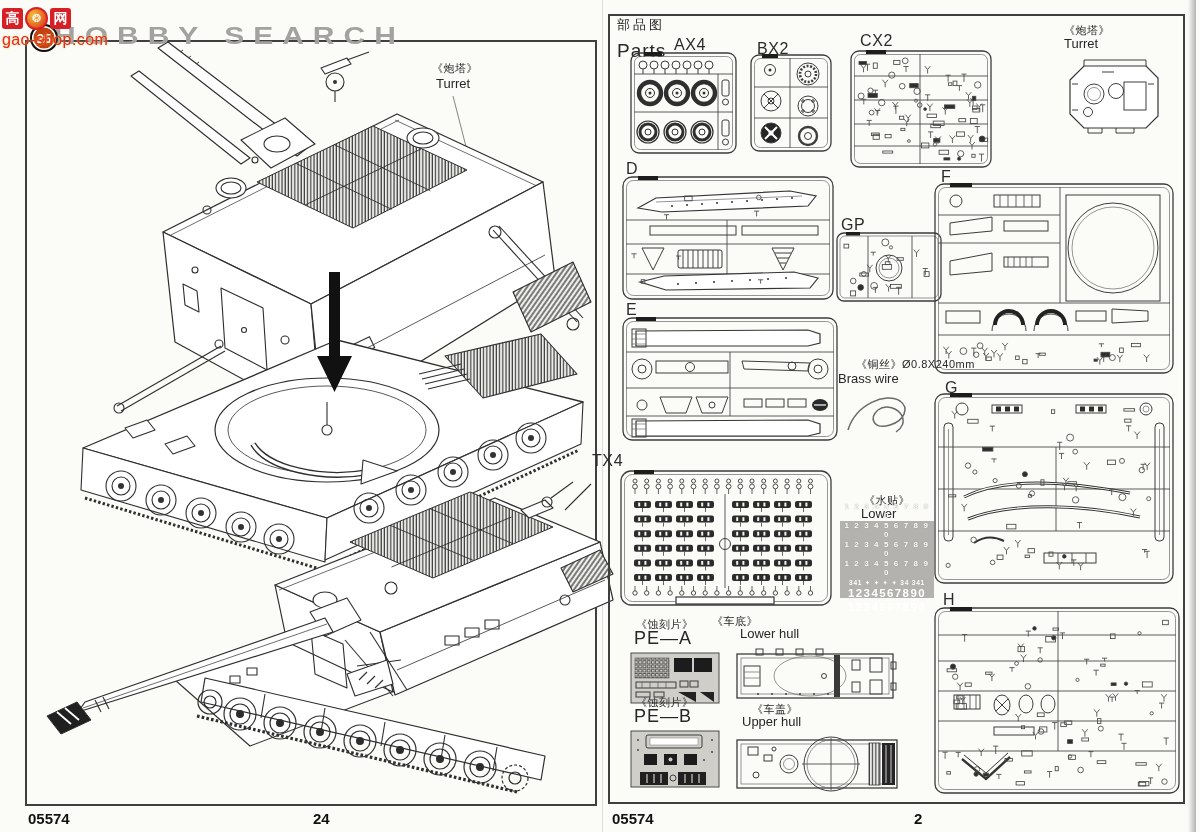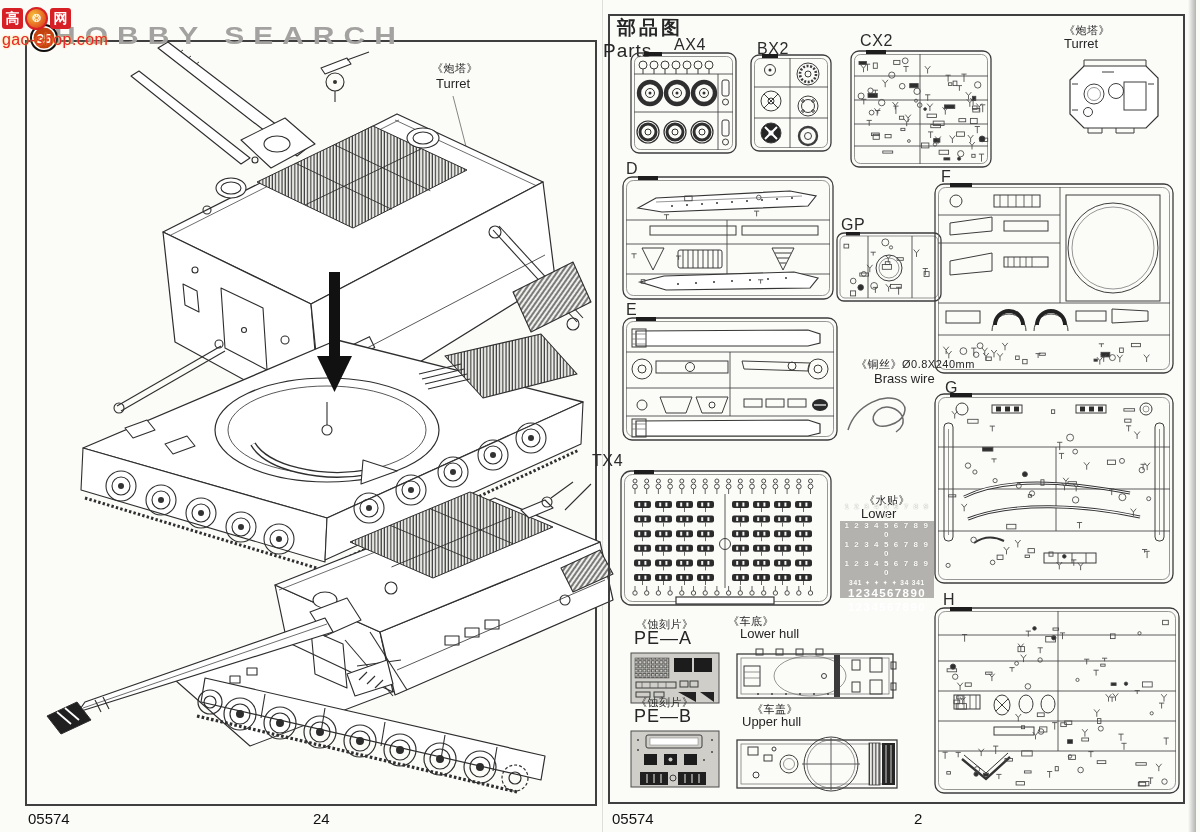--- a/index.html
+++ b/index.html
@@ -5,23 +5,23 @@
 *{margin:0;padding:0;box-sizing:border-box}
 html,body{width:1200px;height:832px}
 body{position:relative;background:#fbfbf8;font-family:"Liberation Sans","DejaVu Sans",sans-serif;color:#1c1c1c;overflow:hidden}
 .pagebox{position:absolute;border:2px solid #3f3f3f;background:transparent}
 svg.d{position:absolute;overflow:visible}
 .lbl{position:absolute;color:#262626;white-space:nowrap;line-height:1.1}
 .cjk{font-size:11px;letter-spacing:.5px}
 .spr{font-size:16px;letter-spacing:.6px;color:#2b2b2b}
 .en13{font-size:13px}
 .pe-lbl{font-size:18px;letter-spacing:1px}
-.title-cn{font-size:19px;font-weight:bold;letter-spacing:3px}
+.title-cn{font-size:13px;font-weight:normal;letter-spacing:3px}
 .title-en{font-size:19px;letter-spacing:1px}
-.foot{position:absolute;font-size:15px;font-weight:normal;color:#111}
+.foot{position:absolute;font-size:15px;font-weight:bold;color:#111}
 .fo{fill:none;stroke:#3c3c3c;stroke-width:1.3}
 .fi{fill:none;stroke:#6a6a6a;stroke-width:.7}
 .r{stroke:#4a4a4a;stroke-width:.9;fill:none}
 .p{stroke:#3d3d3d;fill:none;stroke-width:1}
 .pf{stroke:#353535;fill:#ffffff;stroke-width:1.2}
 .tab{fill:#1d1d1d}
 .hs{position:absolute;left:54px;top:22px;font-size:30px;font-weight:bold;color:#a3a2a0;letter-spacing:9px;transform:scaleY(.82);transform-origin:left top;z-index:4}
 .badge{position:absolute;left:30px;top:24px;width:28px;height:28px;background:#c2410c;border-radius:50%;color:#fff;display:flex;align-items:center;justify-content:center;font-weight:bold;font-size:13px;z-index:6;box-shadow:inset 0 0 0 2px #0d0d0d,inset 0 0 0 3.5px #fff}
 .wm{position:absolute;left:2px;top:7px;z-index:7}
 .wm .row{display:flex;align-items:center;gap:2px}
@@ -261,21 +261,21 @@
       <line x1="350" y1="648" x2="358" y2="640"></line>
 </g>
 </svg>
 
 <div class="foot" style="left:28px;top:810px">05574</div>
 <div class="foot" style="left:313px;top:810px">24</div>
 
 <div class="pagebox" style="left:608px;top:14px;width:577px;height:790px"></div>
 
 <div class="lbl title-cn" style="left:617px;top:18px">部品图</div>
-<div class="lbl title-en" style="left:603px;top:41px">Parts</div>
+<div class="lbl title-en" style="left:617px;top:41px">Parts</div>
 
 <div class="lbl spr" style="left:674px;top:36px">AX4</div>
 <div class="lbl spr" style="left:757px;top:40px">BX2</div>
 <div class="lbl spr" style="left:860px;top:32px">CX2</div>
 <div class="lbl spr" style="left:626px;top:160px">D</div>
 <div class="lbl spr" style="left:841px;top:216px">GP</div>
 <div class="lbl spr" style="left:626px;top:301px">E</div>
 <div class="lbl spr" style="left:941px;top:168px">F</div>
 <div class="lbl spr" style="left:945px;top:379px">G</div>
 <div class="lbl spr" style="left:592px;top:452px">TX4</div>
@@ -629,21 +629,21 @@
     <rect x="144" y="82" width="18" height="8" class="p"></rect>
     <rect x="166" y="82" width="18" height="8" class="p"></rect>
   <ellipse cx="198" cy="88" rx="8" ry="6" fill="#2a2a2a"></ellipse>
     <line x1="192" y1="88" x2="204" y2="88" stroke="#fff" stroke-width="1.2"></line>
   <polygon points="14,104 186,103 198,107 198,116 186,119 14,119" class="pf"></polygon>
   <rect x="10" y="102" width="14" height="18" class="p"></rect>
     <path d="M10 107h14M10 112h14" class="fi"></path>
 </svg>
 
 <div class="lbl cjk" style="left:856px;top:358px"><span>《铜丝》</span><span>Ø0.8X240mm</span></div>
-<div class="lbl en13" style="left:874px;top:372px">Brass wire</div>
+<div class="lbl en13" style="left:838px;top:372px">Brass wire</div>
 <svg class="d" style="left:842px;top:388px" width="72" height="48" viewBox="0 0 72 48">
   <path d="M6 42 C14 16 44 4 58 13 C68 20 62 33 48 37 C32 42 26 30 36 22 C44 16 56 20 60 28 C63 34 60 40 54 44" fill="none" stroke="#6a6a6a" stroke-width="1.5"></path>
 </svg>
 
 <svg class="d" style="left:934px;top:393px" width="240" height="191" viewBox="0 0 240 191">
   <rect x="1" y="1" width="238" height="189" rx="9" class="fo"></rect>
     <rect x="4.5" y="4.5" width="231" height="182" rx="7" class="fi"></rect>
   <rect x="16" y="0" width="22" height="4" class="tab"></rect>
   <line x1="4" y1="54" x2="236" y2="54" class="r"></line>
     <line x1="4" y1="96" x2="236" y2="96" class="r"></line>
@@ -1149,21 +1149,21 @@
   <rect x="6" y="30" width="40" height="6" class="p"></rect>
     <path d="M12 30v6M20 30v6M28 30v6M36 30v6" stroke="#555" stroke-width=".7"></path>
   <rect x="50" y="29" width="8" height="6" class="p"></rect>
     <rect x="60" y="29" width="8" height="6" class="p"></rect>
   <polygon points="48,40 66,40 66,50" fill="#222"></polygon>
     <polygon points="84,40 70,40 84,50" fill="#222"></polygon>
   <rect x="6" y="40" width="14" height="5" class="p"></rect>
     <rect x="24" y="40" width="10" height="5" class="p"></rect>
 </svg>
 
-<div class="lbl cjk" style="left:728px;top:615px">《车底》</div>
+<div class="lbl cjk" style="left:712px;top:615px">《车底》</div>
 <div class="lbl en13" style="left:740px;top:627px">Lower hull</div>
 <svg class="d" style="left:734px;top:644px" width="162" height="64" viewBox="0 0 162 64">
   <rect x="3" y="10" width="156" height="44" class="fo" stroke-width="1.1"></rect>
   <rect x="7" y="14" width="148" height="36" class="fi"></rect>
   <ellipse cx="76" cy="32" rx="36" ry="20" class="fi"></ellipse>
   <rect x="100" y="11" width="6" height="42" fill="#3a3a3a"></rect>
   <rect x="22" y="5" width="7" height="6" class="p"></rect>
     <rect x="42" y="5" width="7" height="6" class="p"></rect>
     <rect x="62" y="5" width="7" height="6" class="p"></rect>
     <rect x="82" y="5" width="7" height="6" class="p"></rect>

